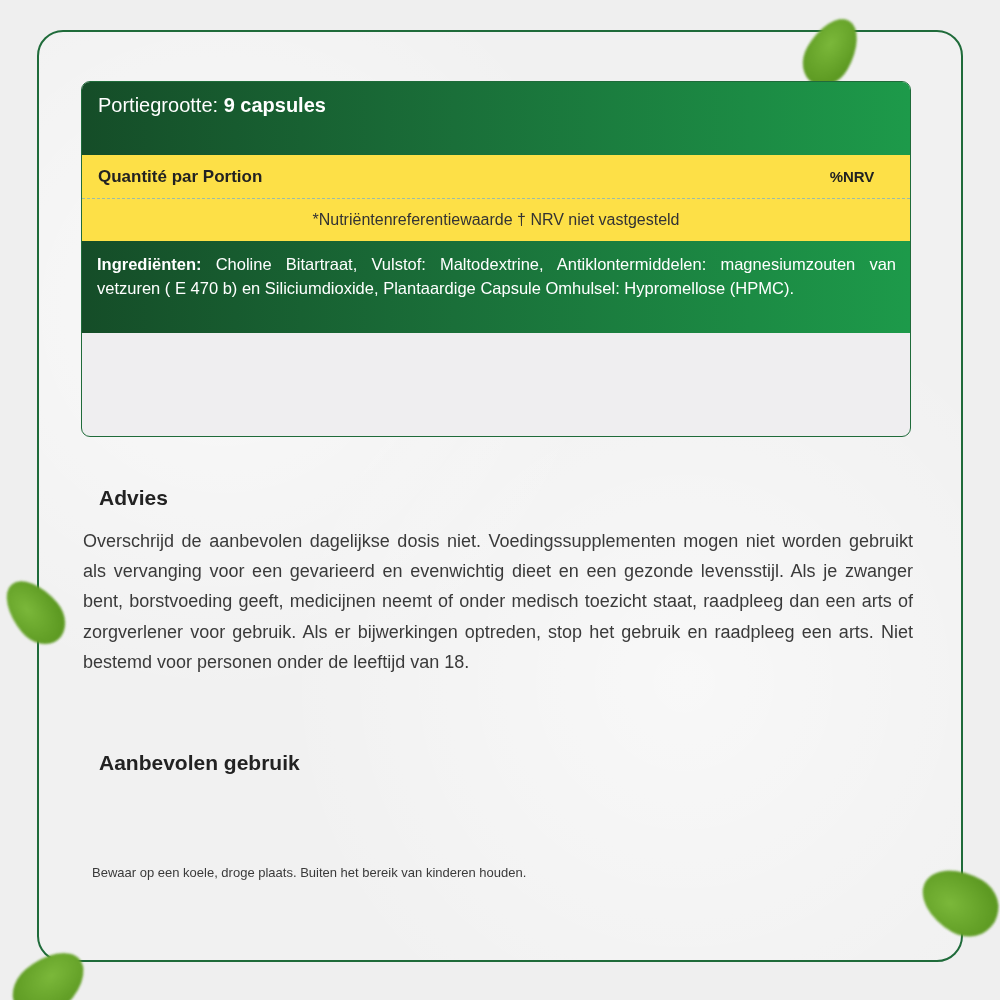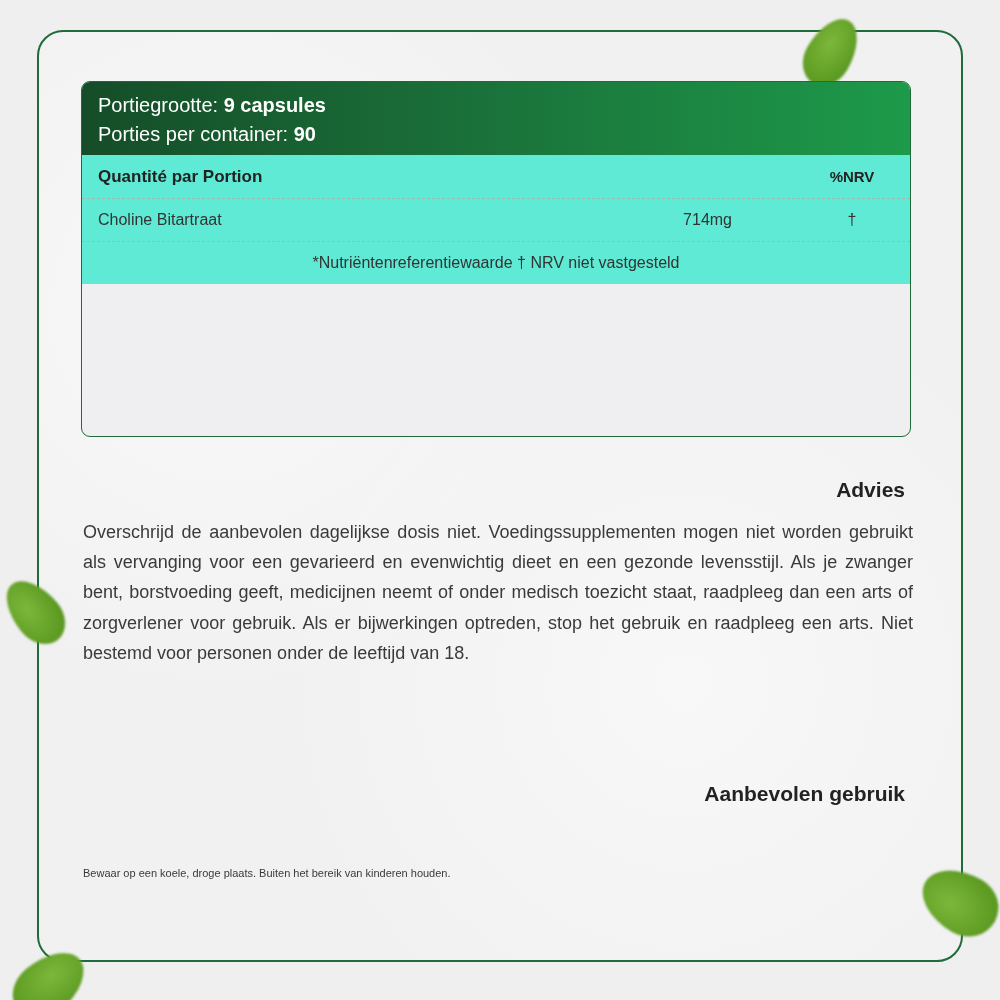--- a/index.html
+++ b/index.html
@@ -26,46 +26,46 @@
       height: 52px; padding-left: 15px; display: flex; align-items: center;
       font-size: 29px; font-weight: bold; color: #1c1c1c; letter-spacing: -0.3px;
       background: #efeef0;
     }
     .serving {
       height: 73px; padding-left: 16px; box-sizing: border-box; padding-top: 9px;
       background: linear-gradient(90deg, #154d28 0%, #1a6f39 45%, #1d9a4a 100%);
       color: #ffffff; font-size: 20px; line-height: 29px;
     }
     .serving b { font-weight: bold; }
-    .table { background: #5eead4; }
+    .table { background: #fde047; }
     .trow {
       position: relative; height: 43px; display: flex; align-items: center;
       padding-left: 16px; box-sizing: border-box;
       border-bottom: 1px dashed #9cbcaa;
     }
     .trow.head { height: 44px; font-weight: bold; font-size: 17px; color: #222; }
     .trow.item { font-size: 16px; color: #333; }
     .trow.note { border-bottom: none; justify-content: center; font-size: 16px; color: #333; padding-left: 0; height: 42px; }
     .col-amt { position: absolute; left: 590px; width: 60px; text-align: right; }
     .col-nrv { position: absolute; left: 740px; width: 60px; text-align: center; }
     .head .col-nrv { font-size: 15px; }
     .ingredients {
       height: 92px; box-sizing: border-box; padding: 11px 14px 0 15px;
       background: linear-gradient(90deg, #154d28 0%, #1a6f39 45%, #1d9a4a 100%);
       color: #ffffff; font-size: 16.5px; line-height: 24px; text-align: justify;
     }
     .ingredients b { font-weight: bold; }
     .section { position: absolute; left: 83px; width: 830px; }
     .section h2 {
-      margin: 8px; font-size: 21px; font-weight: bold; color: #222; text-align: right;
+      margin: 16px; font-size: 21px; font-weight: bold; color: #222;
     }
     .section p {
       margin: 0; font-size: 18px; line-height: 30.2px; color: #3a3a3a; text-align: justify;
     }
-    .section p.small { font-size: 11px; line-height: 24px; }
+    .section p.small { font-size: 13px; line-height: 24px; margin-left: 9px; }
     .leaf {
       position: absolute; width: 46px; height: 72px;
       background: radial-gradient(ellipse at 40% 40%, #7bb83a, #5d9a22 70%);
       border-radius: 50% 50% 50% 50% / 60% 60% 40% 40%;
       filter: blur(1.2px);
     }
   </style>
 </head>
 <body>
 
@@ -75,43 +75,37 @@
 <div class="leaf" style="left:12px; top:576px; transform:rotate(-40deg);"></div>
 <div class="leaf" style="left:930px; top:862px; width:60px; height:80px; transform:rotate(-60deg);"></div>
 <div class="leaf" style="left:22px; top:945px; width:54px; height:80px; transform:rotate(50deg);"></div>
 
 <div class="card">
   <div class="serving">
     <div>
       <span>Portiegrootte:</span>
       <b>9 capsules</b>
     </div>
-    <div>
-      <span>Porties per container:</span>
-      <b>90</b>
-    </div>
   </div>
   <div class="table">
     <div class="trow head">
       <span>Quantité par Portion</span>
       <span class="col-nrv">%NRV</span>
     </div>
-    <div class="trow item">
-      <span>Choline Bitartraat</span>
-      <span class="col-amt">714mg</span>
-      <span class="col-nrv">†</span>
-    </div>
     <div class="trow note">*Nutriëntenreferentiewaarde † NRV niet vastgesteld</div>
+  </div>
+  <div class="ingredients">
+    <b>Ingrediënten:</b><span> Choline Bitartraat, Vulstof: Maltodextrine, Antiklontermiddelen: magnesiumzouten van vetzuren ( E 470 b) en Siliciumdioxide, Plantaardige Capsule Omhulsel: Hypromellose (HPMC).</span>
   </div>
 </div>
 
 <div class="section" style="top:470px;">
   <h2>Advies</h2>
   <p style="margin-top:15px;">Overschrijd de aanbevolen dagelijkse dosis niet. Voedingssupplementen mogen niet worden gebruikt als vervanging voor een gevarieerd en evenwichtig dieet en een gezonde levensstijl. Als je zwanger bent, borstvoeding geeft, medicijnen neemt of onder medisch toezicht staat, raadpleeg dan een arts of zorgverlener voor gebruik. Als er bijwerkingen optreden, stop het gebruik en raadpleeg een arts. Niet bestemd voor personen onder de leeftijd van 18.</p>
 </div>
 
-<div class="section" style="top:774px;">
+<div class="section" style="top:735px;">
   <h2>Aanbevolen gebruik</h2>
 </div>
 
 <div class="section" style="top:847px;">
   <p class="small" style="margin-top:14px;">Bewaar op een koele, droge plaats. Buiten het bereik van kinderen houden.</p>
 </div>
 
 </body></html>

